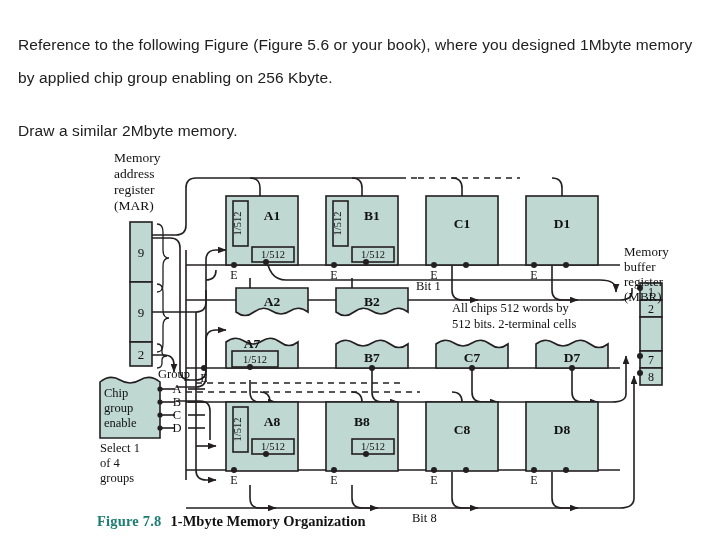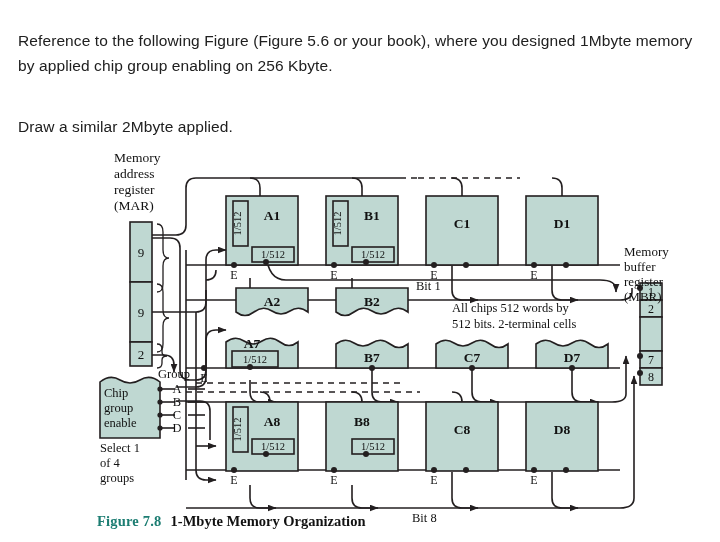--- a/index.html
+++ b/index.html
@@ -5,21 +5,21 @@
   html,body{margin:0;padding:0;}
   body{
     width:720px;height:542px;background:#ffffff;overflow:hidden;
     font-family:"Liberation Sans",sans-serif;color:#1a1a1a;
   }
   #page{position:relative;width:720px;height:542px;}
 
   
   .qtext{
     position:absolute;font-family:"Liberation Sans",sans-serif;
-    font-size:15.5px;line-height:25px;color:#202020;letter-spacing:.1px;
+    font-size:15.5px;line-height:33px;color:#202020;letter-spacing:.1px;
   }
   #q-para1{left:18px;top:12px;width:686px;}
   #q-para2{left:18px;top:98px;width:686px;}
 
   
   #figure{position:absolute;left:0;top:140px;width:720px;height:402px;}
   #fig-svg{position:absolute;left:0;top:0;}
 
   .serif{font-family:"Liberation Serif",serif;}
 
@@ -31,21 +31,21 @@
   }
   #caption .fignum{color:#1c7d72;font-weight:bold;letter-spacing:.2px;}
   #caption .figttl{color:#111;font-weight:bold;margin-left:9px;margin-top:13px;}
 </style>
 </head>
 <body>
 
 <div id="page">
 
   <p class="qtext" id="q-para1">Reference to the following Figure (Figure 5.6 or your book), where you designed 1Mbyte memory by applied chip group enabling on 256 Kbyte.</p>
-  <p class="qtext" id="q-para2">Draw a similar 2Mbyte applied.</p>
+  <p class="qtext" id="q-para2">Draw a similar 2Mbyte memory.</p>
 
   <div id="figure">
     <svg id="fig-svg" width="720" height="402" viewBox="0 0 720 402">
       <defs>
         <marker id="arw" markerWidth="9" markerHeight="7" refX="8.4" refY="3.5" orient="auto" markerUnits="userSpaceOnUse">
           <path d="M0,0 L9,3.5 L0,7 z" fill="#231f20"></path>
         </marker>
       </defs>
 
       <g id="wires" fill="none" stroke="#231f20" stroke-width="1.6">

